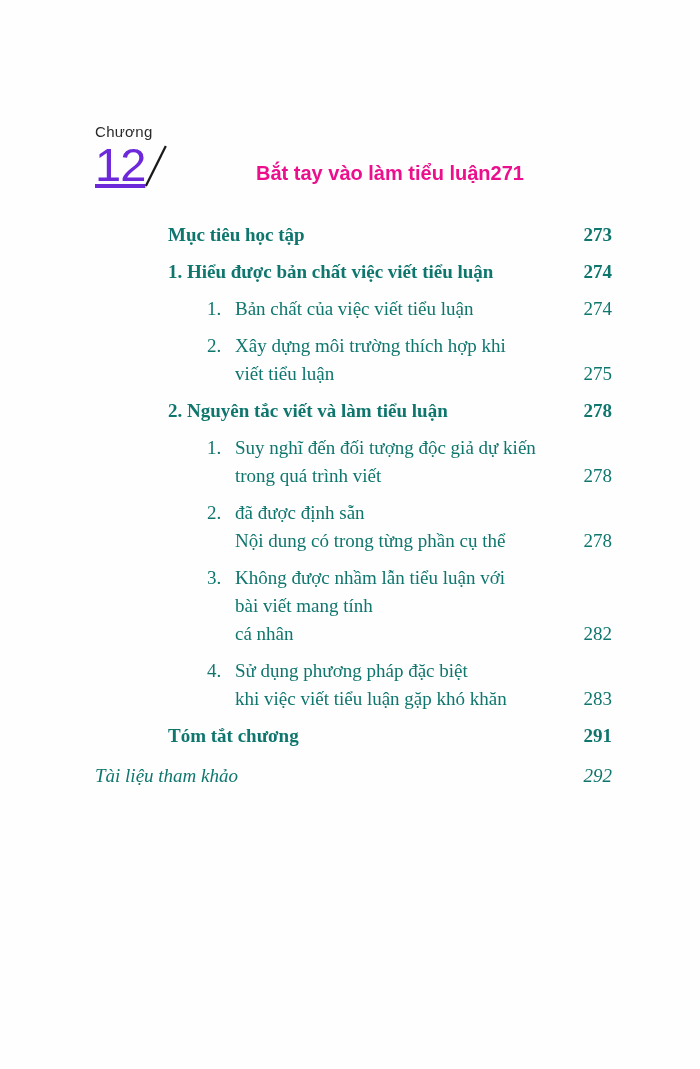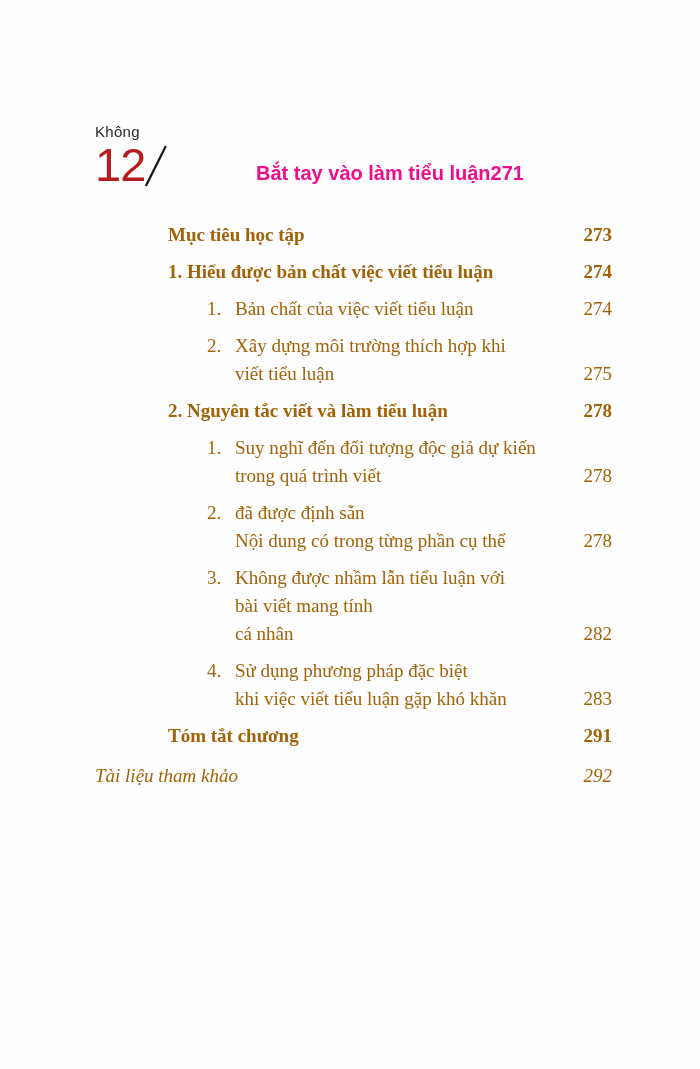--- a/index.html
+++ b/index.html
@@ -41,22 +41,23 @@
   }
   .chapter-number-row {
     display: flex;
     align-items: flex-end;
   }
   .chapter-number {
     font-family: "Liberation Sans", sans-serif;
     font-weight: 300;
     font-size: 47px;
     line-height: 48px;
-    color: #b91c1c;
+    color: #6d28d9;
     letter-spacing: -1px;
+    text-decoration: underline;
   }
   .chapter-slash {
     margin-left: -2px;
     margin-bottom: 1px;
   }
   .chapter-title-row {
     flex: 1;
     display: flex;
     justify-content: center;
     align-items: flex-end;
@@ -79,21 +80,21 @@
   
   .toc {
     margin-top: 32px;
   }
   .toc-row {
     display: flex;
     align-items: flex-start;
     margin-bottom: 9px;
     font-size: 19px;
     line-height: 28px;
-    color: #a16207;
+    color: #0f766e;
   }
   .toc-row .num {
     flex: none;
     width: 28px;
   }
   .toc-row .lines {
     flex: 1;
   }
   .toc-row .pagenum {
     flex: none;
@@ -108,21 +109,21 @@
   .style-regular { font-weight: 400; }
   .style-italic { font-style: italic; font-weight: 400; gap: 44px; }
 </style>
 </head>
 <body>
 
 <div class="page">
 
   <header class="chapter-header">
     <div class="chapter-num-block">
-      <div class="chapter-label">Không</div>
+      <div class="chapter-label">Chương</div>
       <div class="chapter-number-row">
         <span class="chapter-number">12</span>
         <svg class="chapter-slash" width="26" height="46" viewBox="0 0 26 46">
           <line x1="3" y1="45" x2="24" y2="3" stroke="#1a1a1a" stroke-width="2.4"></line>
         </svg>
       </div>
     </div>
     <div class="chapter-title-row">
       <h1 class="chapter-title">Bắt tay vào làm tiểu luận</h1>
       <span class="chapter-page">271</span>

